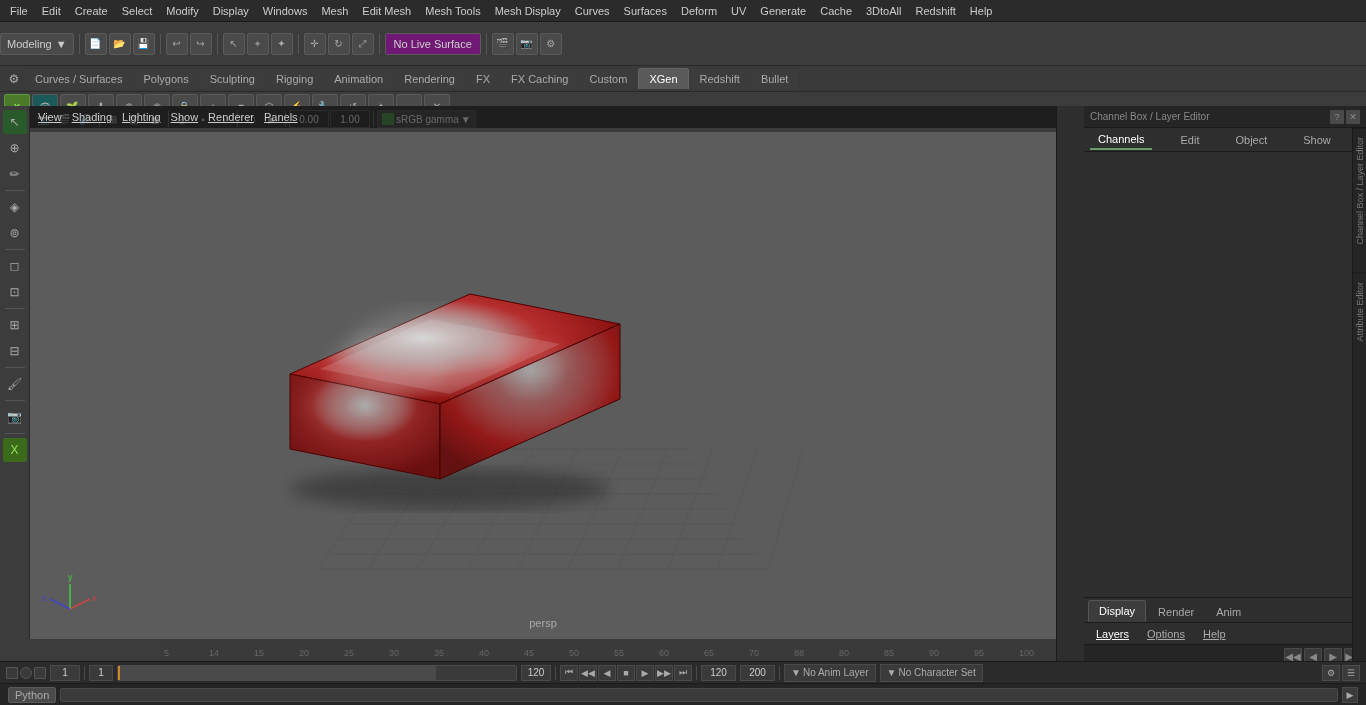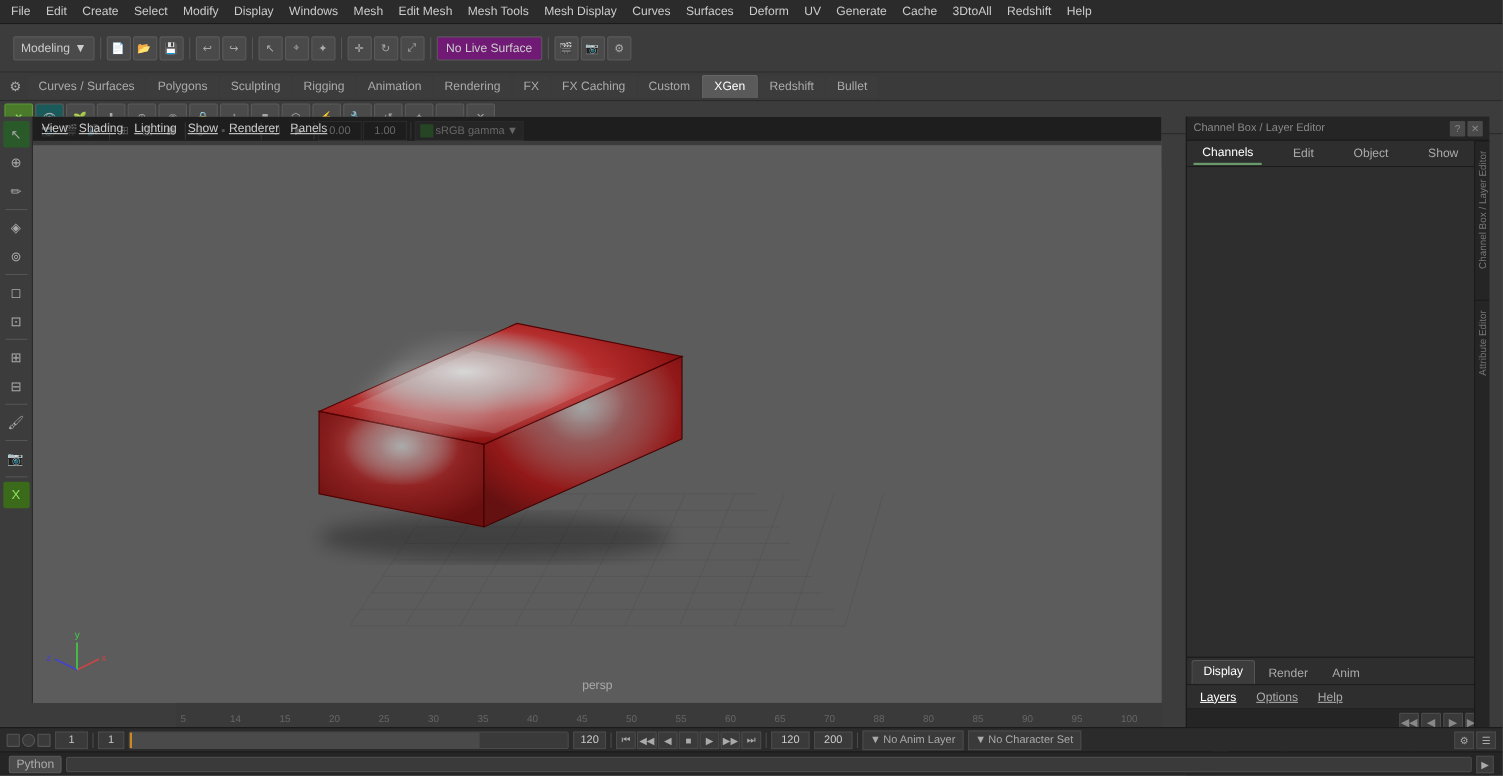--- a/index.html
+++ b/index.html
@@ -338,21 +338,21 @@
     <div class="menu-item">Surfaces</div>
     <div class="menu-item">Deform</div>
     <div class="menu-item">UV</div>
     <div class="menu-item">Generate</div>
     <div class="menu-item">Cache</div>
     <div class="menu-item">3DtoAll</div>
     <div class="menu-item">Redshift</div>
     <div class="menu-item">Help</div>
   </div>
 
-  <div id="toolbar1" style="height:44px; background:#3c3c3c; display:flex; align-items:center; padding:0 12px; gap:2px; border-bottom:1px solid #2a2a2a;">
+  <div id="toolbar1" style="height:44px; background:#3c3c3c; display:flex; align-items:center; padding:0 0; gap:2px; border-bottom:1px solid #2a2a2a;">
     <div class="toolbar-dropdown">
       <span>Modeling</span>
       <span>▼</span>
     </div>
     <div class="toolbar-separator"></div>
 
     <div class="toolbar-btn">📄</div>
     <div class="toolbar-btn">📂</div>
     <div class="toolbar-btn">💾</div>
     <div class="toolbar-separator"></div>
@@ -546,21 +546,21 @@
         <line x1="30" y1="45" x2="10" y2="35" stroke="#4444cc" stroke-width="1.5"></line>
         <text x="52" y="37" fill="#cc4444" font-size="9">x</text>
         <text x="28" y="16" fill="#44cc44" font-size="9">y</text>
         <text x="2" y="37" fill="#4444cc" font-size="9">z</text>
       </svg>
 
       <div style="position:absolute; bottom:10px; left:50%; transform:translateX(-50%); color:#aaa; font-size:11px;">persp</div>
     </div>
   </div>
 
-  <div id="right-panel-wrapper" style="position: absolute; top: 106px; right: 12px; width: 276px; bottom: 0px; overflow: hidden;">
+  <div id="right-panel-wrapper" style="position: absolute; top: 106px; right: 0px; width: 310px; bottom: 0px; overflow: hidden; padding-left: 27px;">
 
     <div style="height:22px; background:#252525; display:flex; align-items:center; justify-content:space-between; padding:0 6px; border-bottom:1px solid #1a1a1a;">
       <span style="font-size:10px; color:#888;">Channel Box / Layer Editor</span>
       <div style="display:flex; gap:2px;">
         <button class="panel-close-btn">?</button>
         <button class="panel-close-btn">✕</button>
       </div>
     </div>
 
     <div style="height:24px; background:#2e2e2e; display:flex; align-items:center; padding:0 6px; gap:20px; border-bottom:1px solid #1a1a1a;">

